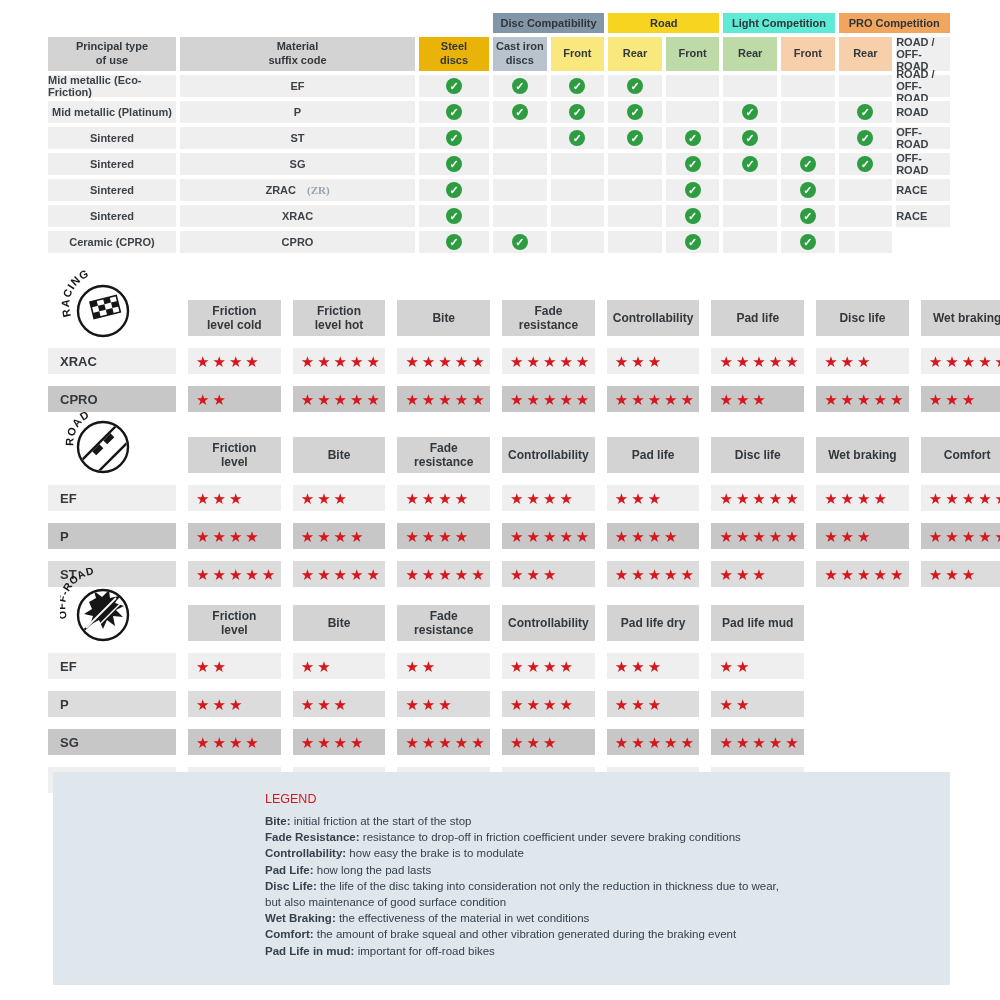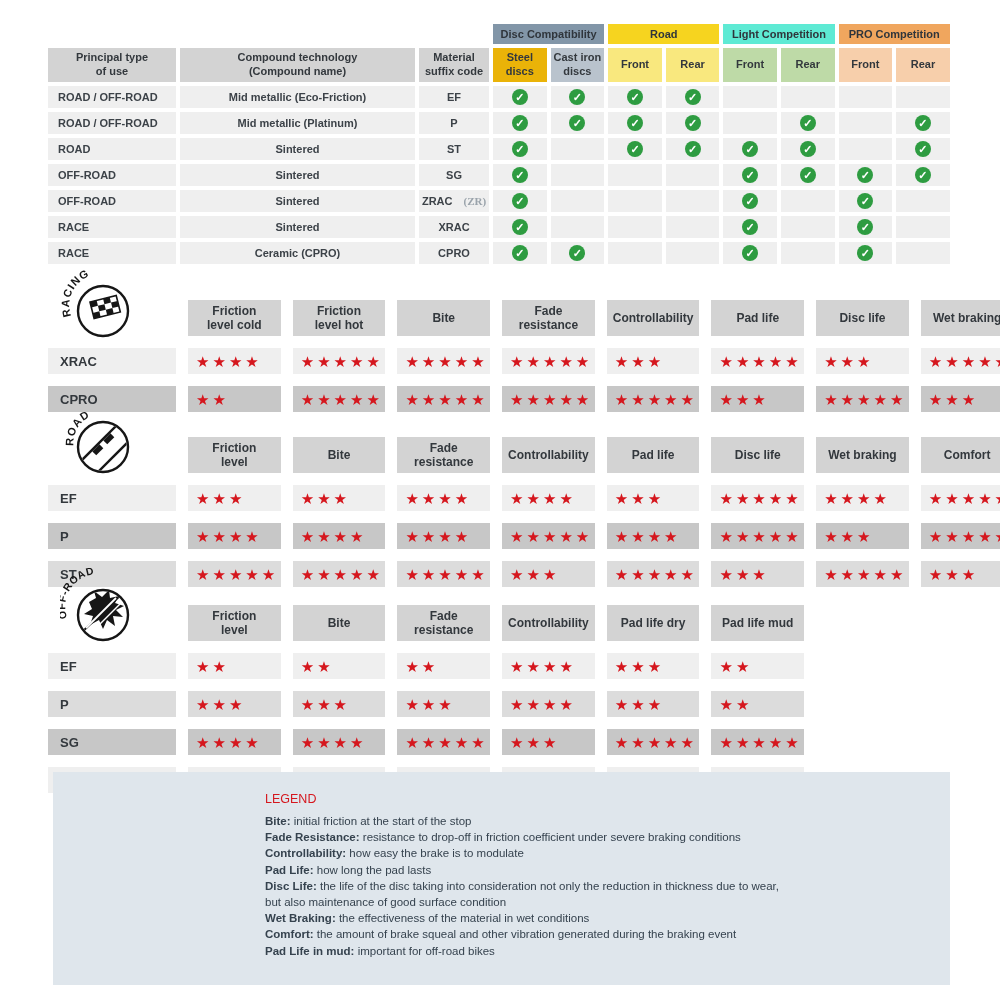--- a/index.html
+++ b/index.html
@@ -5,32 +5,32 @@
   :root{
     --star:#d5171e; --check:#2e9c41; --hdr:#d3d3d3;
     --rowL:#efefef; --rowM:#dcdcdc; --rowD:#c7c7c7;
     --legendbg:#dfe6ec; --txt:#3c4248;
   }
   *{box-sizing:border-box;}
   body{margin:0;background:#fff;font-family:"Liberation Sans",sans-serif;}
   .page{position:relative;width:1000px;height:1000px;background:#fff;overflow:hidden;}
 
   
-  .compat{position:absolute;left:48px;top:24px;}
+  .compat{position:absolute;left:48px;top:13px;}
   .compat-grid{display:grid;grid-template-columns:128px 235px 70px repeat(8,53.6px);
     grid-template-rows:20px 34px repeat(7,22px);gap:4px;}
   .spacer{background:transparent;}
   .banner{display:flex;align-items:center;justify-content:center;
     font-size:11px;font-weight:700;color:#2f353b;grid-column:span 2;}
   .hcell,.subcell{background:var(--hdr);white-space:pre-line;text-align:center;
     display:flex;align-items:center;justify-content:center;
     font-size:11px;font-weight:700;color:#33383d;line-height:1.25;}
   .cell{background:var(--rowL);display:flex;align-items:center;justify-content:center;
     font-size:11px;font-weight:600;color:var(--txt);}
-  .cell.use{justify-content:flex-start;padding-left:10px;}
+  .cell.use{justify-content:flex-start;}
   .code-note{color:#9aa3ab;font-weight:600;margin-left:11px;font-family:Liberation Serif, serif;}
   .chk{width:16px;height:16px;border-radius:50%;background:var(--check);color:#fff;
     font-size:11px;font-weight:700;display:flex;align-items:center;justify-content:center;}
 
   
   .rating-section{position:absolute;left:48px;}
   #section-racing{top:270px;} #section-road{top:406px;} #section-offroad{top:574px;}
   .badge{position:absolute;left:12px;top:-6px;}
   .rating-grid{display:grid;gap:12px;grid-template-rows:36px;grid-auto-rows:26px;
     position:absolute;left:0;}
@@ -62,22 +62,20 @@
 
   <section class="compat">
     <div id="compat-grid" class="compat-grid">
         <div class="spacer" style="grid-column: 1 / span 3;"></div>
         <div class="banner" style="background: rgb(130, 150, 168);">Disc Compatibility</div>
         <div class="banner" style="background: rgb(246, 212, 31);">Road</div>
         <div class="banner" style="background: #5eead4;">Light Competition</div>
         <div class="banner" style="background: rgb(240, 166, 94);">PRO Competition</div>
         <div class="hcell">Principal type
 of use</div>
-        <div class="hcell">Compound technology
-(Compound name)</div>
         <div class="hcell">Material
 suffix code</div>
         <div class="subcell" style="background: #eab308;">Steel
 discs</div>
         <div class="subcell" style="background: rgb(185, 195, 205);">Cast iron
 discs</div>
         <div class="subcell" style="background: rgb(249, 232, 126);">Front</div>
         <div class="subcell" style="background: rgb(249, 232, 126);">Rear</div>
         <div class="subcell" style="background: rgb(190, 218, 167);">Front</div>
         <div class="subcell" style="background: rgb(190, 218, 167);">Rear</div>

